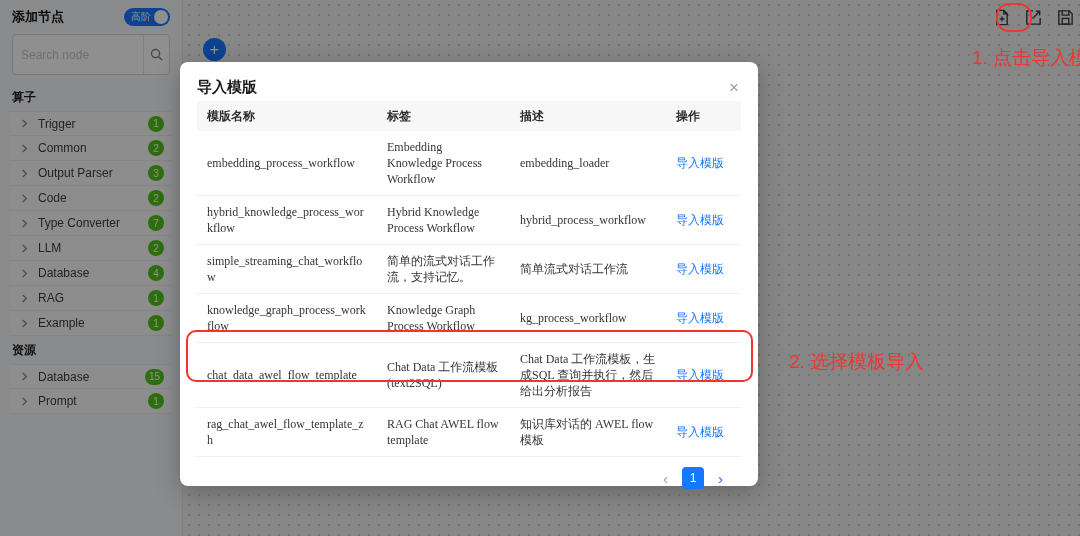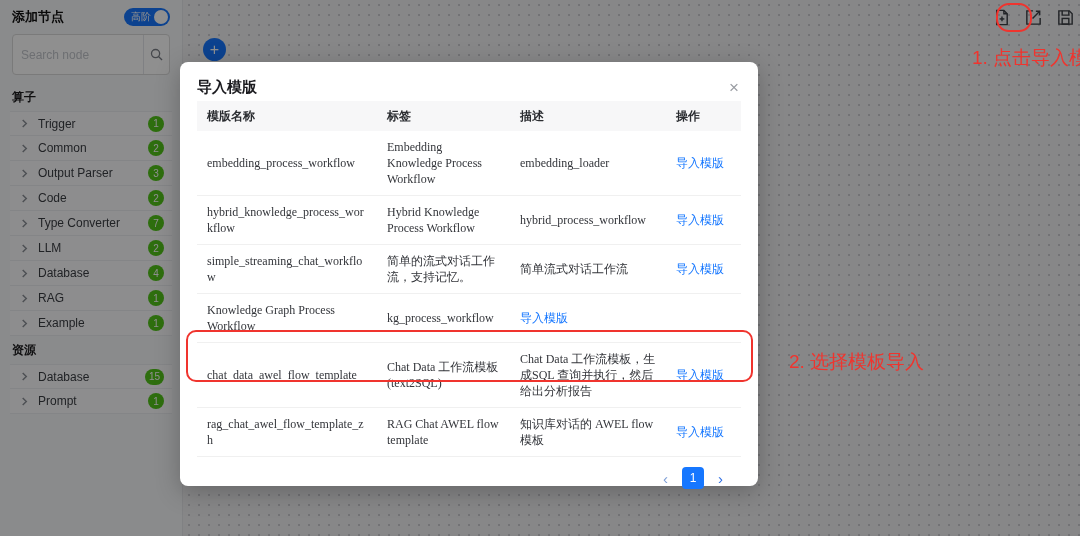--- a/index.html
+++ b/index.html
@@ -267,20 +267,21 @@
         </div>
         <div class="t-row">
           <div class="t-cell">simple_streaming_chat_workflow</div>
           <div class="t-cell">简单的流式对话工作流，支持记忆。</div>
           <div class="t-cell">简单流式对话工作流</div>
           <div class="t-cell action">
               <a>导入模版</a>
             </div>
         </div>
         <div class="t-row">
+          <div class="t-cell">knowledge_graph_process_workflow</div>
           <div class="t-cell">Knowledge Graph Process Workflow</div>
           <div class="t-cell">kg_process_workflow</div>
           <div class="t-cell action">
               <a>导入模版</a>
             </div>
         </div>
         <div class="t-row">
           <div class="t-cell">chat_data_awel_flow_template</div>
           <div class="t-cell">Chat Data 工作流模板 (text2SQL)</div>
           <div class="t-cell">Chat Data 工作流模板，生成SQL 查询并执行，然后给出分析报告</div>

